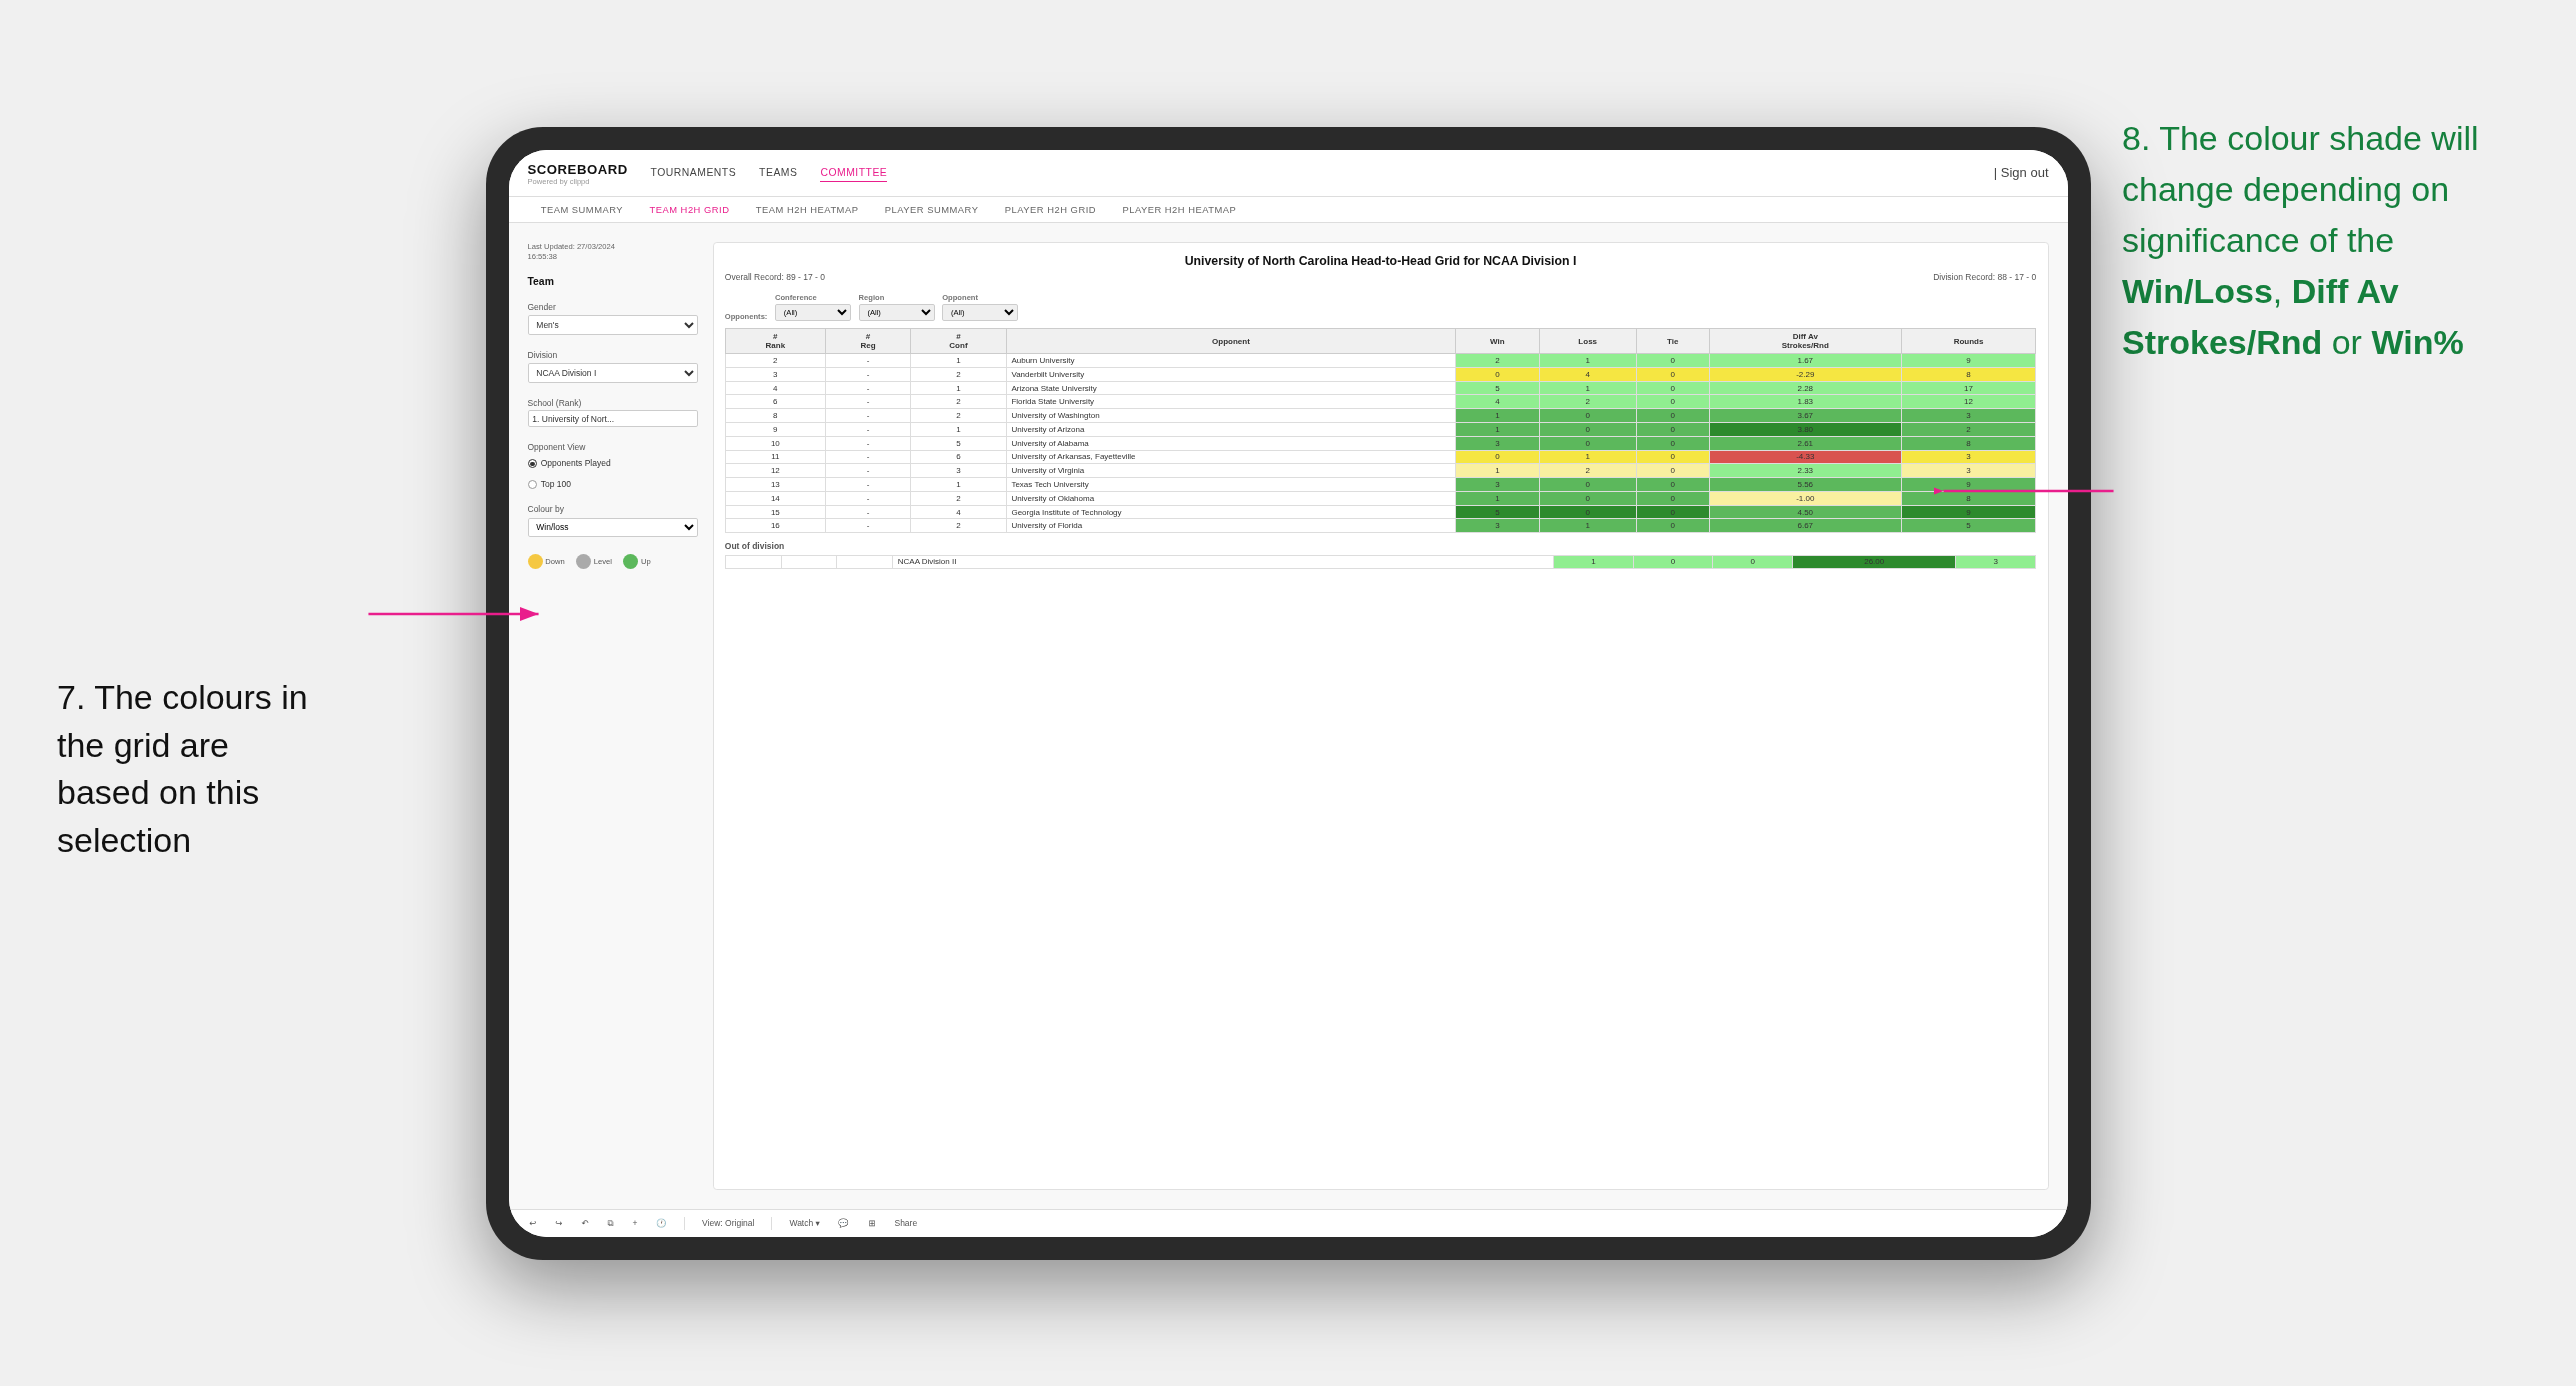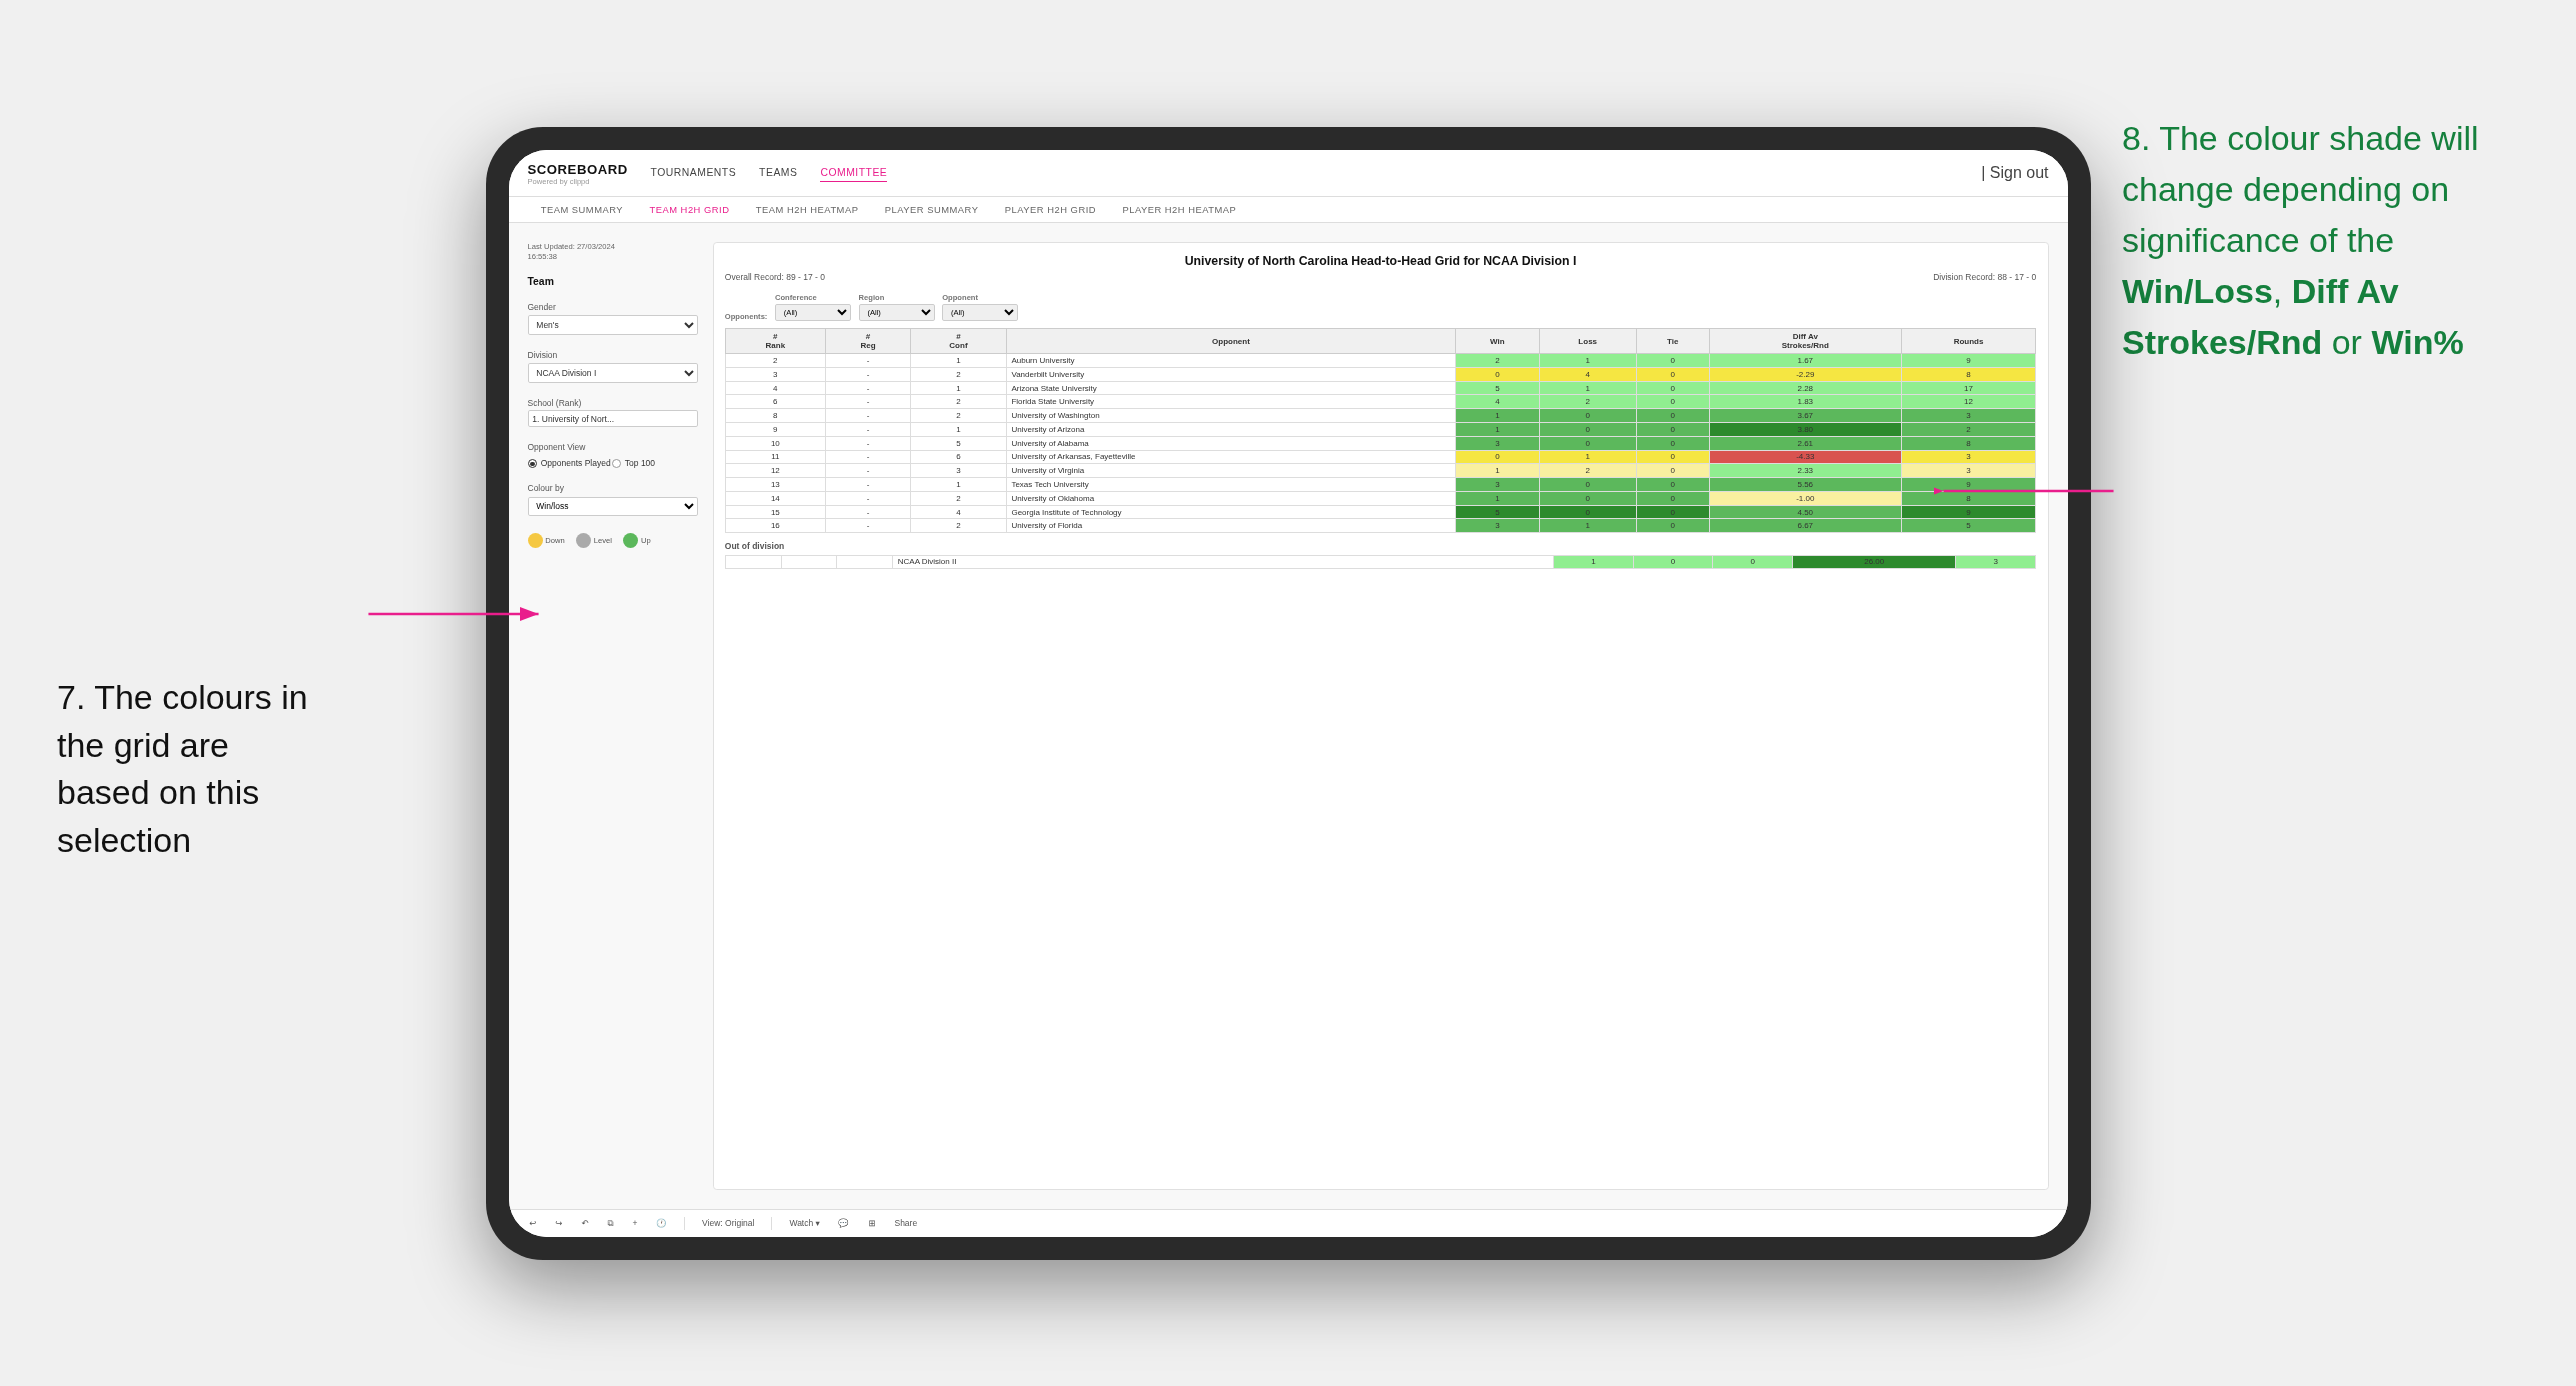--- a/index.html
+++ b/index.html
@@ -101,21 +101,21 @@
       padding: 3.8px 0;
       text-transform: uppercase;
     }
     .nav-link.active {
       color: #e91e8c;
       border-bottom: 1.9px solid #e91e8c;
     }
 
     .nav-sign-out {
       margin-left: auto;
-      font-size: 16px;
+      font-size: 13px;
       color: #444;
       cursor: pointer;
     }
 
     
     .sub-nav {
       display: flex;
       gap: 0;
       padding: 0 19px;
       border-bottom: 1.9px solid #ddd;
@@ -190,22 +190,22 @@
       font-size: 8.5px;
       color: #333;
       border: 0.9px solid #ccc;
       padding: 2.8px 3.8px;
       background: #fff;
       border-radius: 1.9px;
     }
 
     .radio-group {
       display: flex;
-      flex-direction: row;
-      gap: 1px;
+      flex-direction: column;
+      gap: 11px;
       margin-top: 6px;
     }
     .radio-item {
       display: flex;
       align-items: center;
       gap: 3.8px;
       font-size: 8.5px;
       color: #333;
     }
     .radio-dot {

